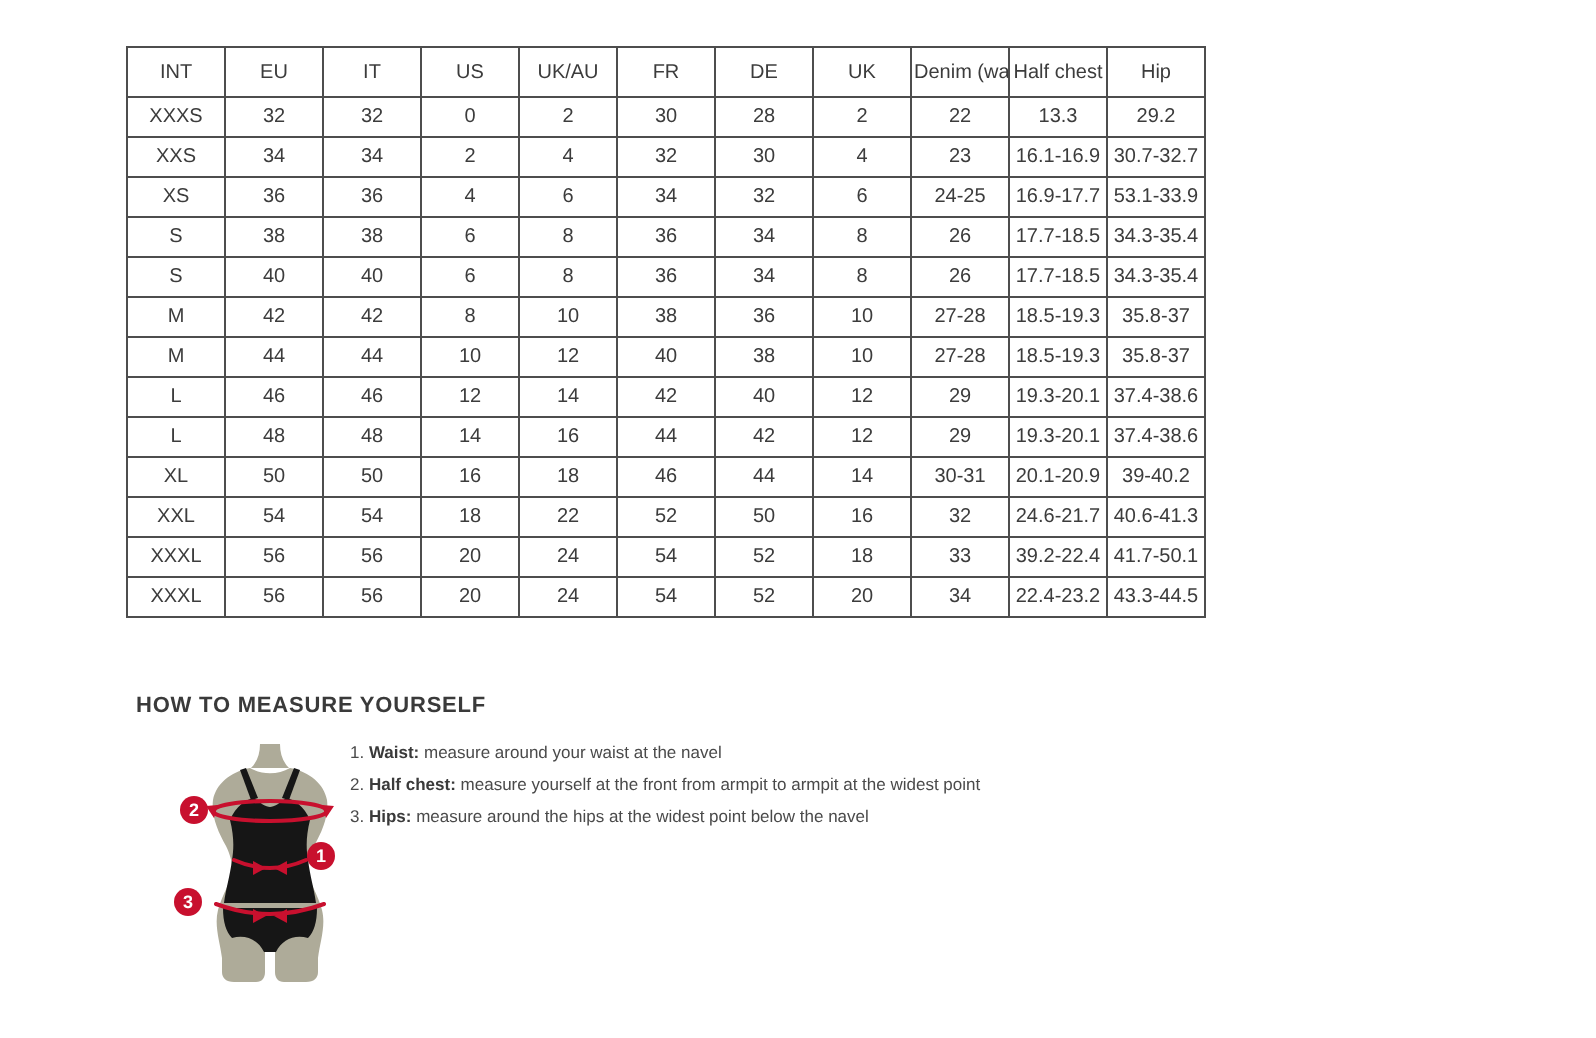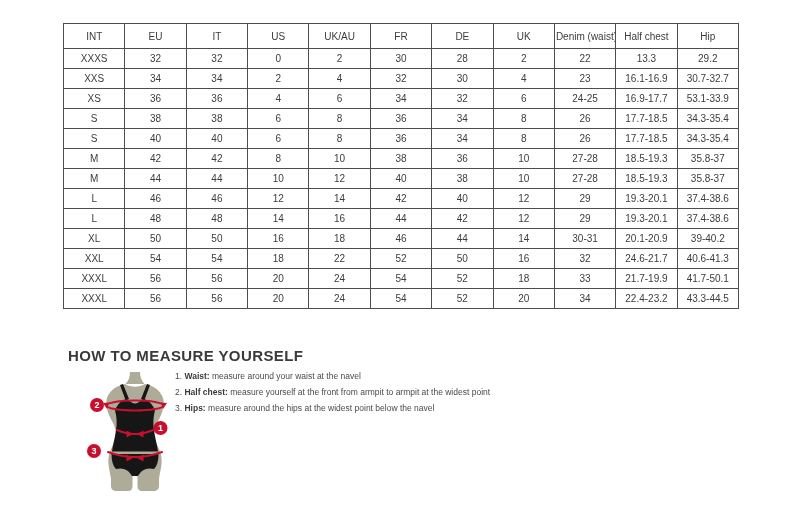--- a/index.html
+++ b/index.html
@@ -10,21 +10,21 @@
     color: #3b3b3b;
     position: relative;
     overflow: hidden;
   }
   .page { position: absolute; inset: 0; background: #fff; }
 
   
   table.size-table {
     position: absolute;
     left: 63px; top: 23px;
-    width: 676px;
+    width: 540px;
     border-collapse: collapse;
     table-layout: fixed;
     font-size: 10px;
     color: #3c3c3c;
   }
   table.size-table th, table.size-table td {
     border: 1px solid #4d4d4d;
     text-align: center;
     vertical-align: middle;
     font-weight: 400;
@@ -32,21 +32,21 @@
     white-space: nowrap;
     overflow: hidden;
   }
   table.size-table th { height: 25px; }
   table.size-table td { height: 20px; }
 
   
   .measure-title {
     position: absolute;
     left: 68px; top: 347px;
-    font-size: 15px;
+    font-size: 11px;
     font-weight: 700;
     letter-spacing: 0.4px;
     color: #3a3a3a;
   }
   .steps {
     position: absolute;
     left: 175px; top: 370px;
     font-size: 8.5px;
     color: #4a4a4a;
   }
@@ -232,21 +232,21 @@
         <tr>
           <td>XXXL</td>
           <td>56</td>
           <td>56</td>
           <td>20</td>
           <td>24</td>
           <td>54</td>
           <td>52</td>
           <td>18</td>
           <td>33</td>
-          <td>21.7-19.9</td>
+          <td>39.2-22.4</td>
           <td>41.7-50.1</td>
         </tr>
         <tr>
           <td>XXXL</td>
           <td>56</td>
           <td>56</td>
           <td>20</td>
           <td>24</td>
           <td>54</td>
           <td>52</td>

